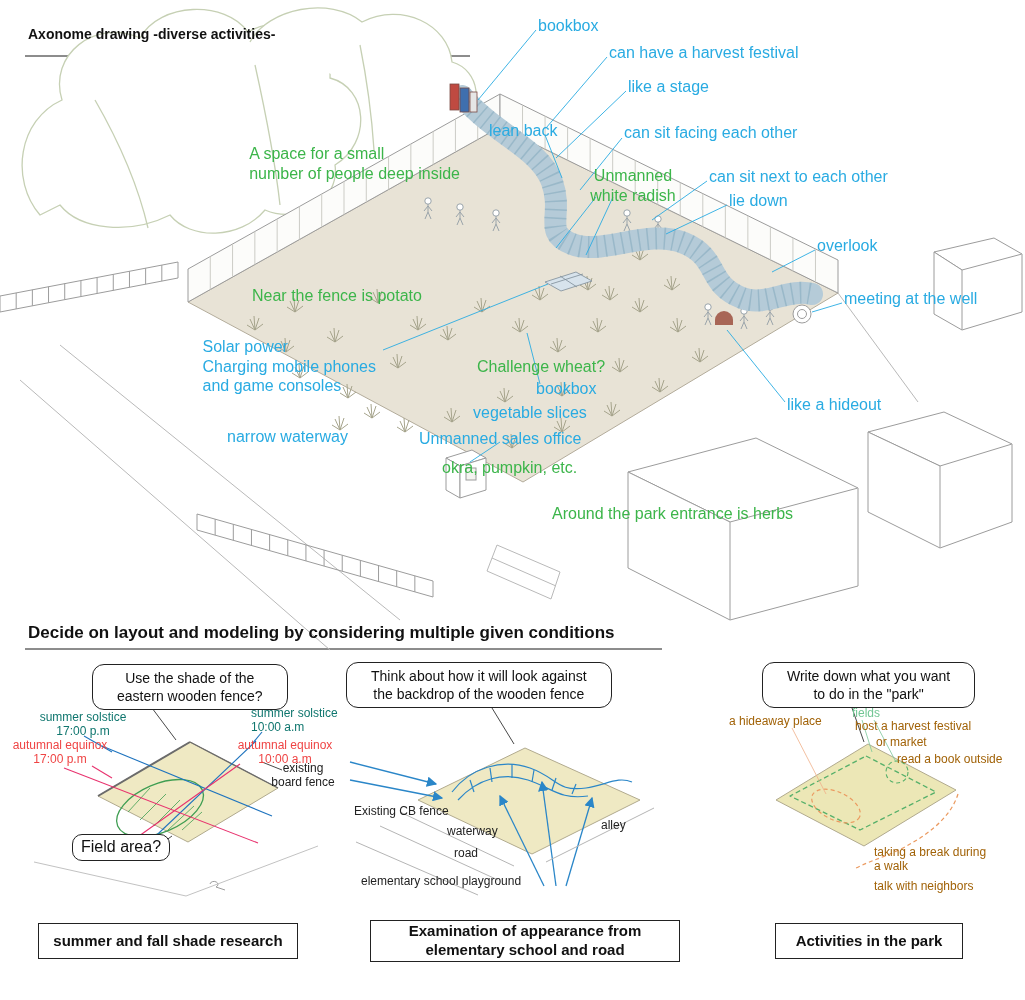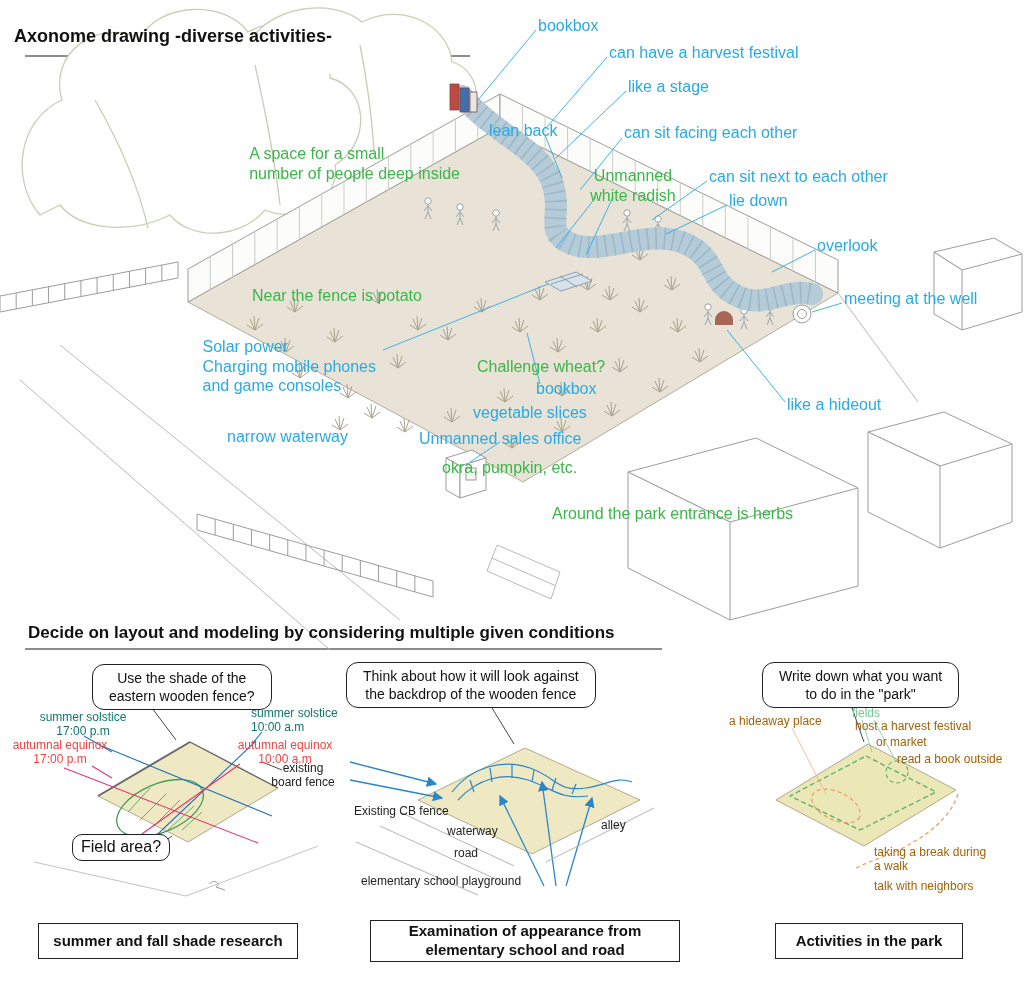--- a/index.html
+++ b/index.html
@@ -7,30 +7,30 @@
   body{width:1025px;height:1000px;position:relative;overflow:hidden;
        font-family:"Liberation Sans",sans-serif;}
   .page{position:absolute;inset:0}
   svg.scene{position:absolute;left:0;top:0}
   .lbl{position:absolute;font-size:16px;line-height:1.22;white-space:pre-line}
   .blue{color:#29abe2}
   .green{color:#3cb54a}
   .r{text-align:left}
   .c{text-align:center}
   .title{position:absolute;font-weight:bold;color:#111;white-space:pre}
-  .t1{left:14px;top:26px;font-size:18px}
+  .t1{left:28px;top:26px;font-size:14px}
   .t2{left:28px;top:623px;font-size:17px}
   .sm{font-size:12px;line-height:1.2}
   .pblue{color:#0f766e}
   .pred{color:#ef4444}
   .pblack{color:#222}
   .porange{color:#a16207}
   .pgreen{color:#72c694}
   .bubble{position:absolute;background:#fff;border:1.3px solid #222;border-radius:12px;
-          padding:4px 16px;font-size:14px;line-height:1.3;text-align:center;
+          padding:4px 24px;font-size:14px;line-height:1.3;text-align:center;
           white-space:pre-line;color:#111;z-index:3}
   .bubble-sm{font-size:16px;padding:2px 8px;border-radius:10px}
   .caption{position:absolute;background:#fff;border:1.5px solid #222;font-weight:bold;
            font-size:15px;line-height:1.25;color:#111;display:flex;align-items:center;
            justify-content:center;text-align:center;white-space:pre-line;z-index:3}
 </style>
 </head>
 <body>
 
 <div class="page">

